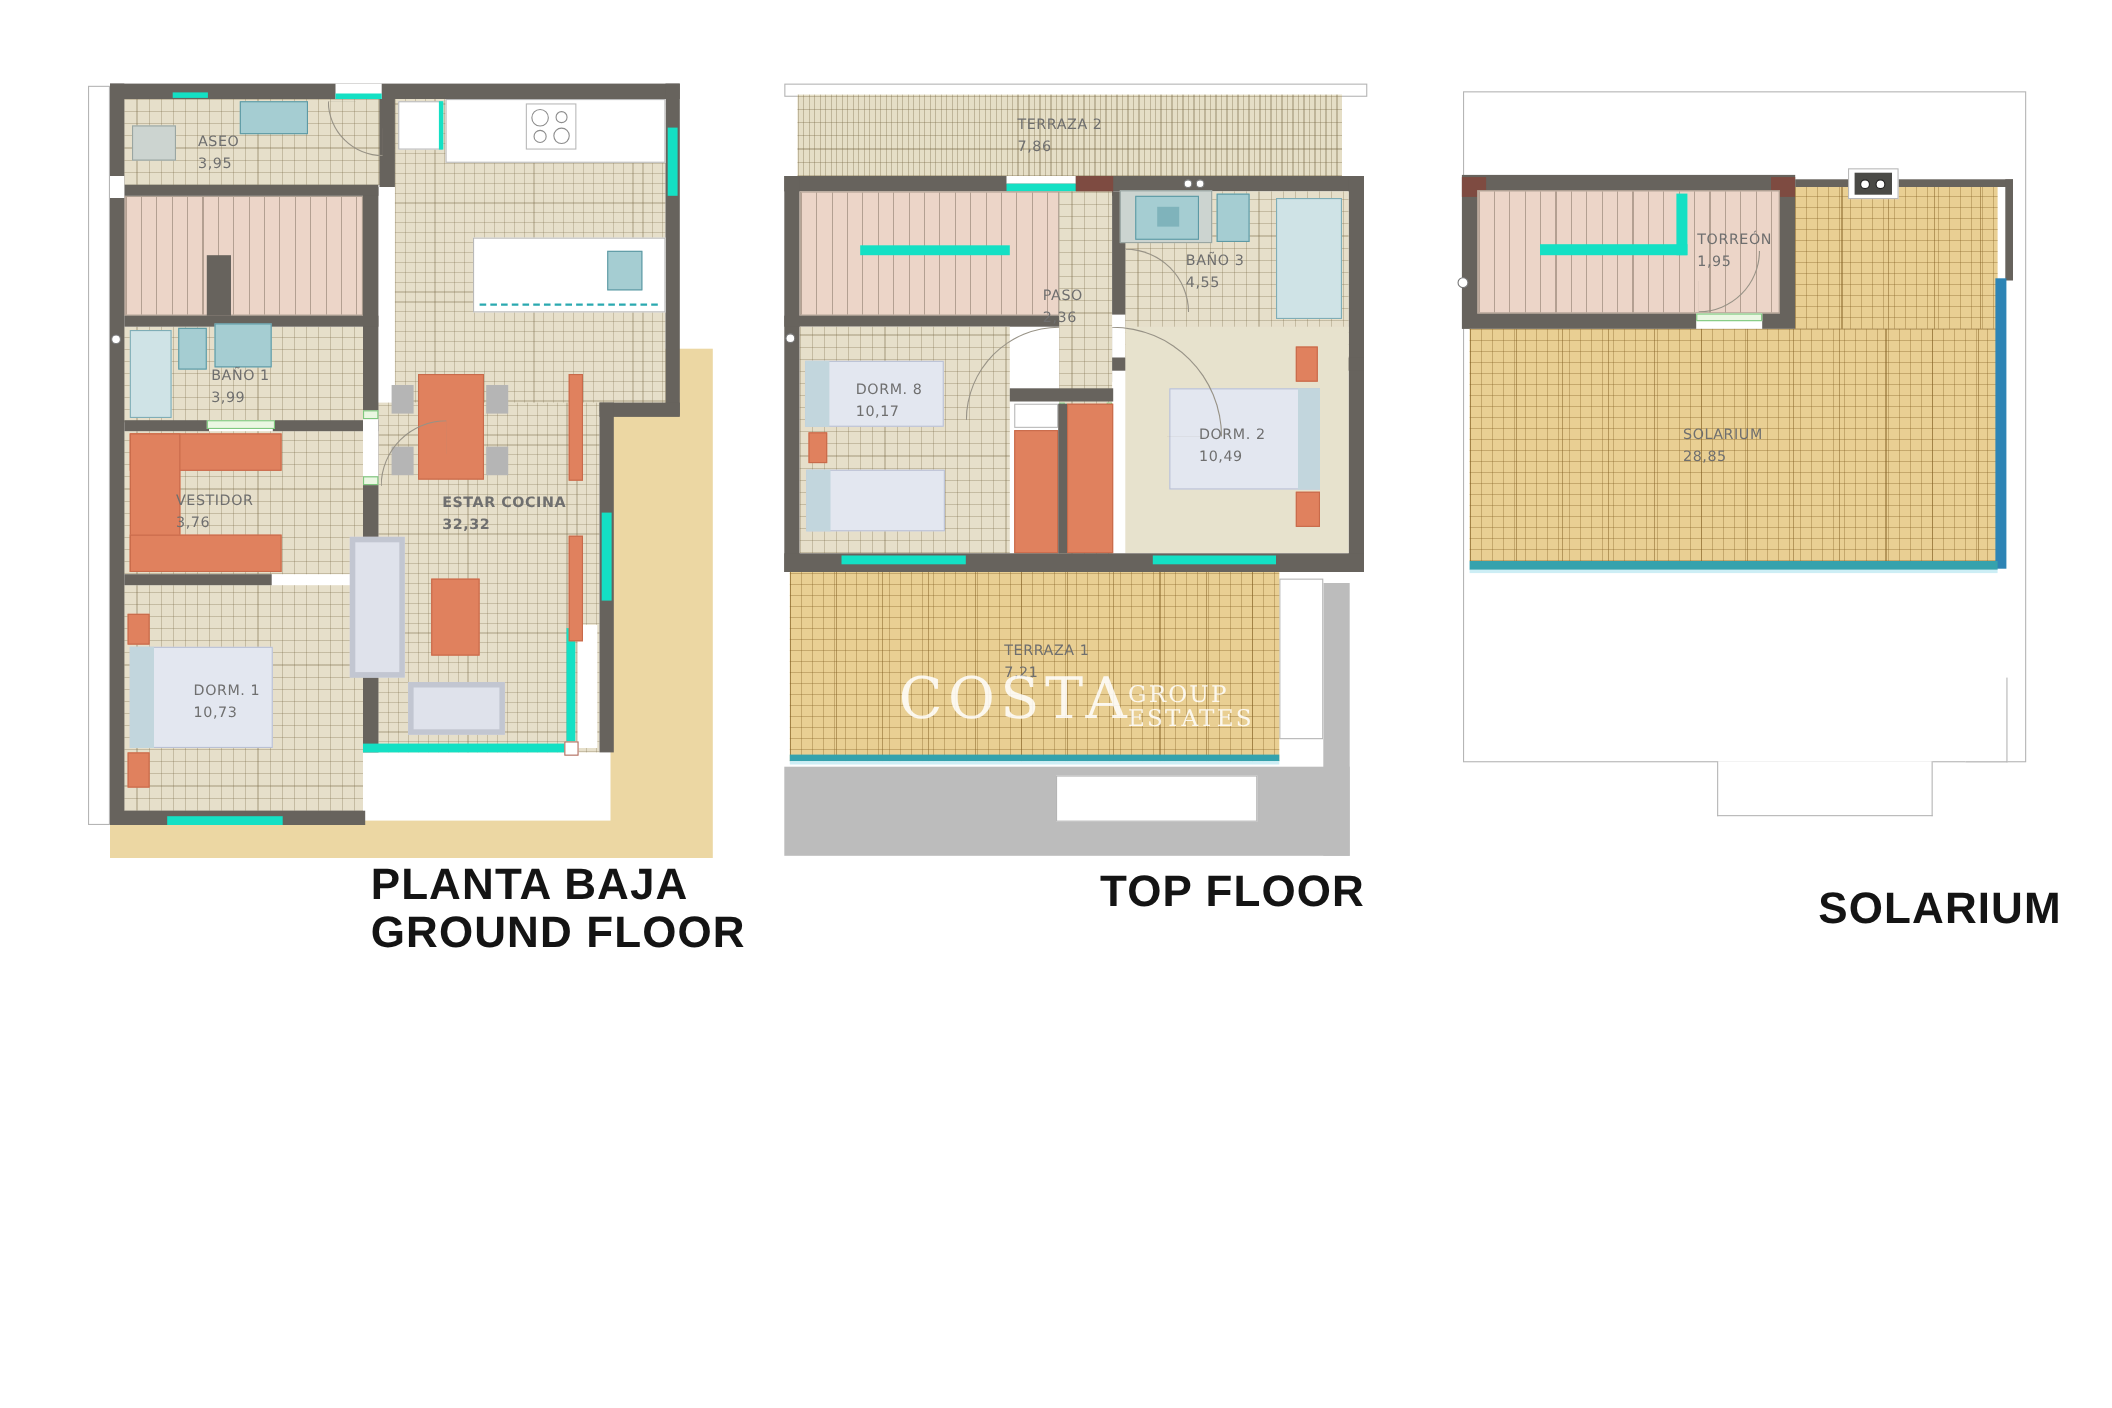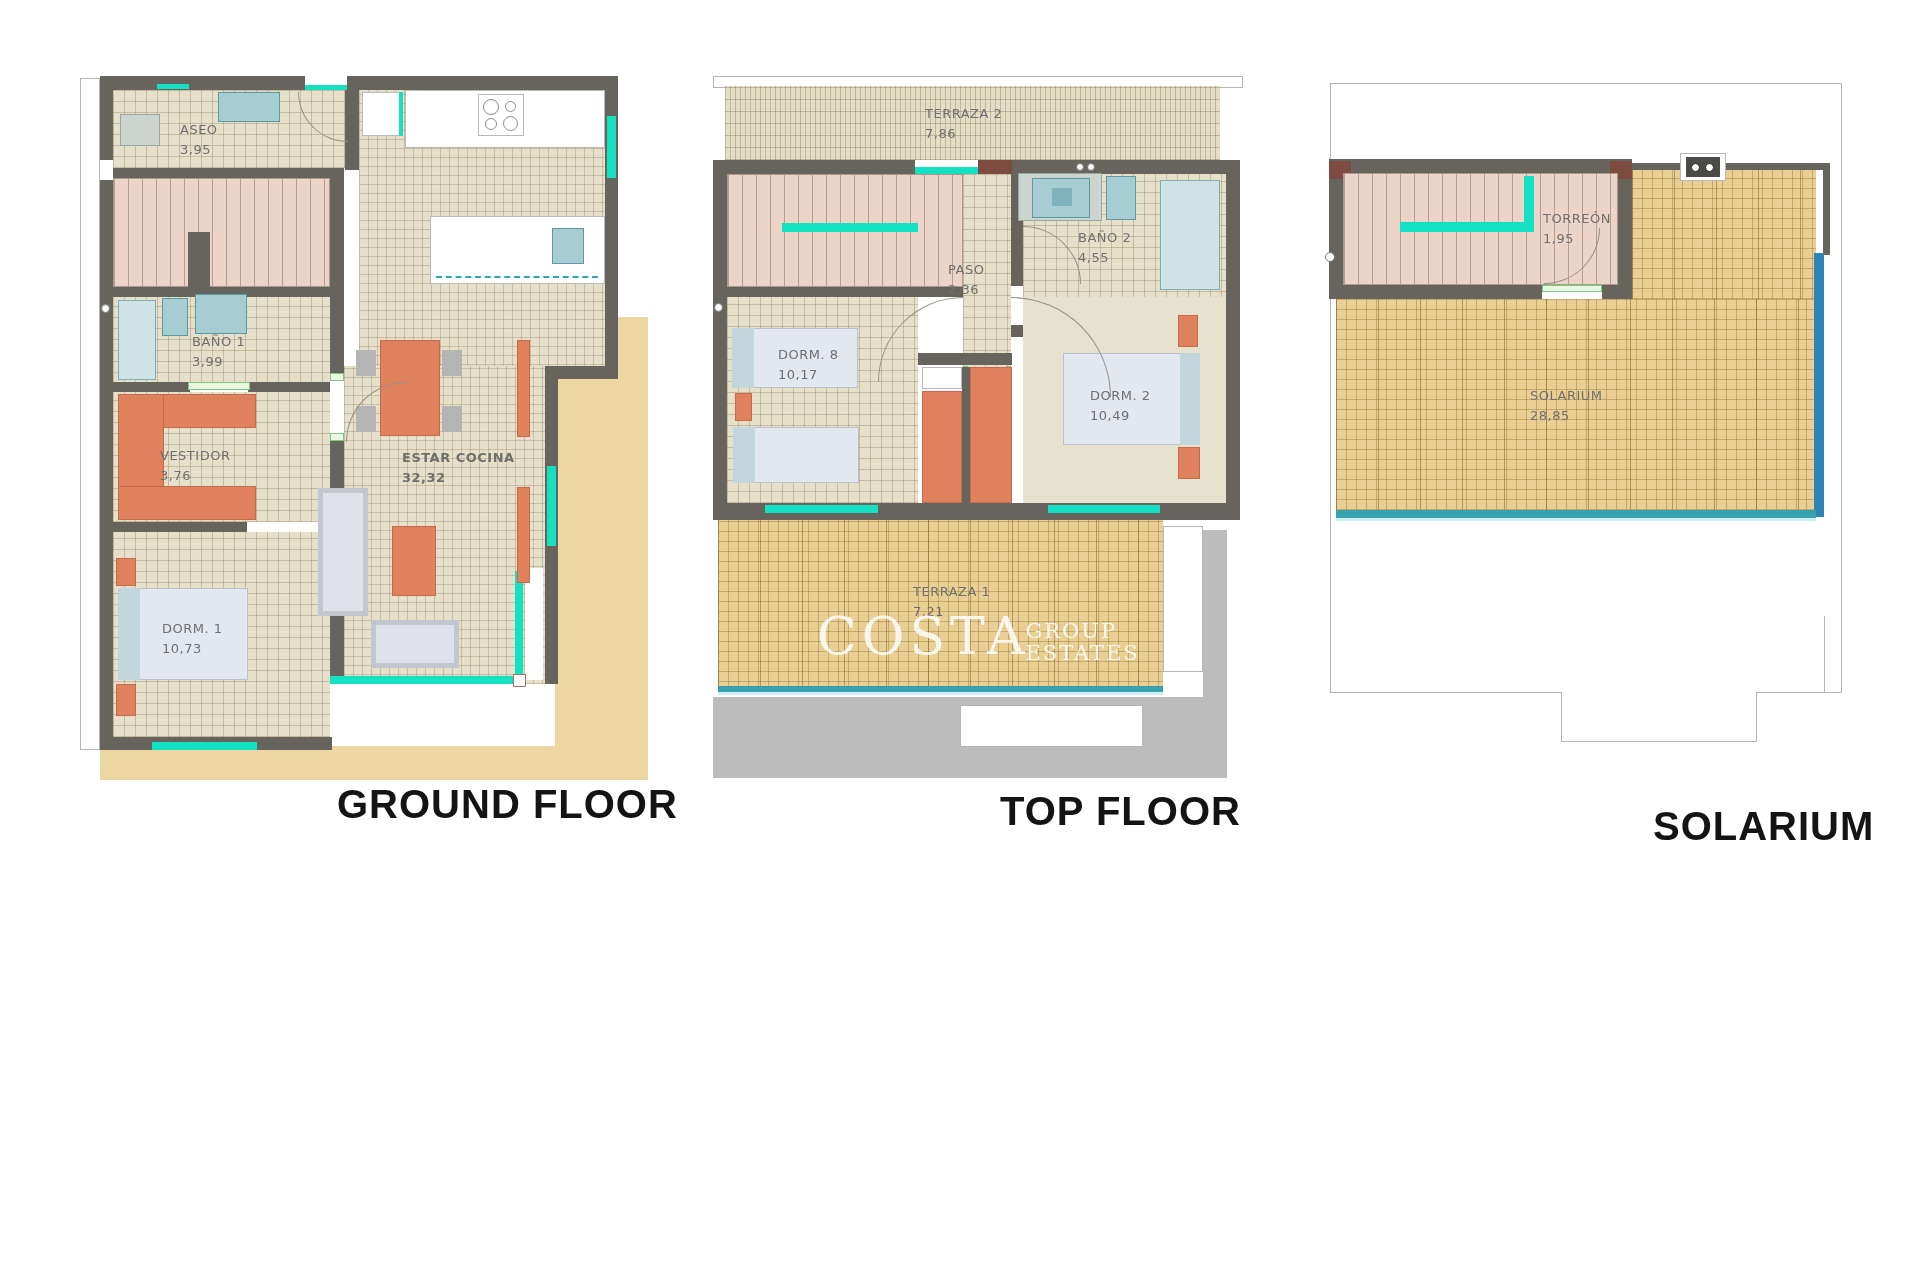--- a/index.html
+++ b/index.html
@@ -165,30 +165,31 @@
       <span>3,95</span>
   </div>
   <div class="rlabel" style="left:92px;top:256px;">
     <span>BAÑO 1</span>
       <span>3,99</span>
   </div>
   <div class="rlabel" style="left:60px;top:370px;">
     <span>VESTIDOR</span>
       <span>3,76</span>
   </div>
-  <div class="rlabel" style="left:62px;top:543px;">
+  <div class="rlabel" style="left:76px;top:543px;">
     <span>DORM. 1</span>
       <span>10,73</span>
   </div>
   <div class="rlabel" style="left:302px;top:372px;font-weight:bold;">
     <span>ESTAR COCINA</span>
       <span>32,32</span>
   </div>
 
   <div class="caption" style="left:237px;top:706px;">
+    <div>PLANTA BAJA</div>
     <div>GROUND FLOOR</div>
   </div>
 </div>
 
 <div class="plan" style="left:708px;top:76px;width:547px;height:780px;">
 
   <div class="outline" style="left:5px;top:0px;width:530px;height:12px;"></div>
   <div class="terrace2" style="left:17px;top:10px;width:495px;height:74px;"></div>
   <div class="rlabel" style="left:217px;top:28px;">
     <span>TERRAZA 2</span>
@@ -220,21 +221,21 @@
   <div class="tile" style="left:315px;top:98px;width:203px;height:151px;"></div>
   <div class="wall" style="left:303px;top:98px;width:12px;height:112px;"></div>
   <div class="wall" style="left:303px;top:249px;width:229px;height:12px;"></div>
   <div class="appliance" style="left:310px;top:97px;width:84px;height:48px;"></div>
   <div class="teal" style="left:324px;top:102px;width:58px;height:40px;"></div>
   <div class="abs" style="left:344px;top:112px;width:20px;height:18px;background:#7fb3bb;"></div>
   <div class="teal" style="left:398px;top:100px;width:30px;height:44px;"></div>
   <div class="tealight" style="left:452px;top:104px;width:60px;height:110px;"></div>
   <div class="arc tr" style="left:315px;top:150px;width:58px;height:58px;"></div>
   <div class="rlabel" style="left:370px;top:152px;">
-    <span>BAÑO 2</span>
+    <span>BAÑO 3</span>
       <span>4,55</span>
   </div>
 
   <div class="tile" style="left:19px;top:221px;width:191px;height:206px;"></div>
   <div class="bed" style="left:24px;top:252px;width:126px;height:60px;"></div>
   <div class="pillow" style="left:24px;top:252px;width:22px;height:60px;"></div>
   <div class="orange" style="left:27px;top:317px;width:17px;height:28px;"></div>
   <div class="bed" style="left:25px;top:351px;width:126px;height:56px;"></div>
   <div class="pillow" style="left:25px;top:351px;width:22px;height:56px;"></div>
   <div class="arc tl" style="left:170px;top:221px;width:85px;height:85px;"></div>

